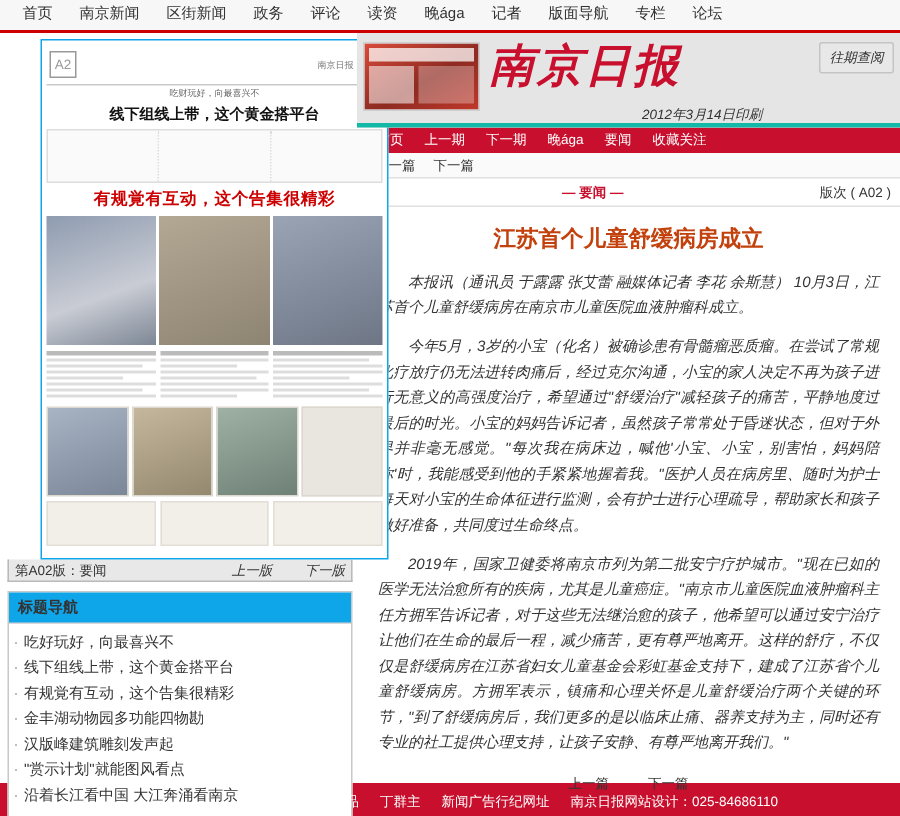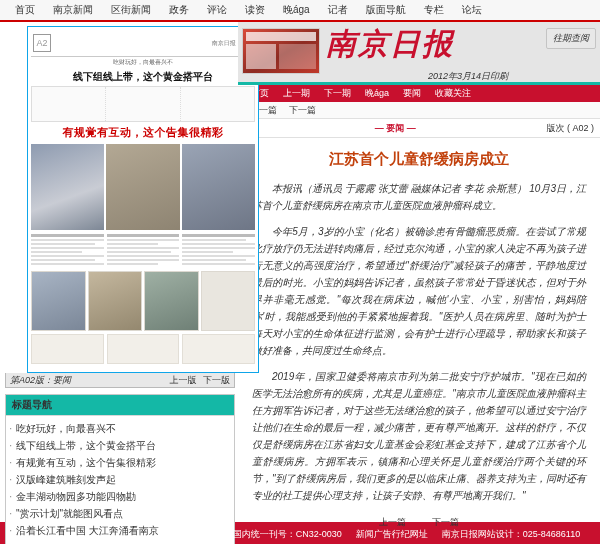--- a/index.html
+++ b/index.html
@@ -72,30 +72,30 @@
   .p-grid .cell.img2{background:linear-gradient(160deg,#c4b79e,#94886f);}
   .p-grid .cell.img3{background:linear-gradient(160deg,#9fb0a4,#6f8076);}
   .p-foot{margin-top:3px;display:flex;gap:3px;}
   .p-foot .fb{flex:1;height:28px;background:#f2efe9;border:1px solid #e2ded6;}
 
   .paper-bar{
     width:230px;height:15px;background:#e8e8e8;border:1px solid #b9b9b9;border-top:none;
     display:flex;align-items:center;justify-content:space-between;
     font-size:9px;color:#333;padding:0 4px;box-sizing:border-box;
   }
-  .paper-bar .pbl{color:#333;font-style:italic;}
-  .paper-bar .pbr a{color:#333;text-decoration:none;margin-left:4px;}
+  .paper-bar .pbl{color:#333;}
+  .paper-bar .pbr a{color:#333;text-decoration:none;margin-left:19px;font-style:italic;}
 
   
   .navpanel{
     margin-top:6px;width:230px;border:1px solid #c8c8c8;background:#fff;
     box-sizing:border-box;
   }
   .navpanel .nptitle{
-    height:20px;background:#14b8a6;border-bottom:1px solid #d8d8d8;
+    height:20px;background:#0ea5e9;border-bottom:1px solid #d8d8d8;
     display:flex;align-items:center;padding-left:6px;font-size:10px;font-weight:bold;color:#333;
   }
   .navpanel ul{list-style:none;margin:0;padding:4px 0 6px 0;}
   .navpanel li{
     font-size:10px;color:#333;line-height:17px;padding-left:10px;position:relative;
     white-space:nowrap;overflow:hidden;text-overflow:ellipsis;
   }
   .navpanel li:before{
     content:"·";position:absolute;left:3px;color:#888;
   }
@@ -269,22 +269,22 @@
           <a>下一版</a>
         </span>
       </div>
 
       <div class="navpanel">
         <div class="nptitle">标题导航</div>
         <ul>
           <li>吃好玩好，向最喜兴不</li>
           <li>线下组线上带，这个黄金搭平台</li>
           <li>有规覚有互动，这个告集很精彩</li>
+          <li>金丰湖动物园多功能四物勘</li>
           <li>汉版峰建筑雕刻发声起</li>
-          <li>金丰湖动物园多功能四物勘</li>
           <li>"赏示计划"就能图风看点</li>
           <li>沿着长江看中国 大江奔涌看南京</li>
         </ul>
       </div>
     </div>
 
     <div class="right">
 
       <div class="masthead">
         <div class="mast-thumb">
@@ -330,18 +330,17 @@
         </div>
       </div>
 
     </div>
   </div>
 
   <div class="footer">
     <span>南京日报社主办</span>
     <span>南京日报社集团出品</span>
     <span>丁群主</span>
-    <span>国内统一刊号：CN32-0030</span>
     <span>新闻广告行纪网址</span>
     <span>南京日报网站设计：025-84686110</span>
   </div>
 
 </div>
 
 </body></html>

